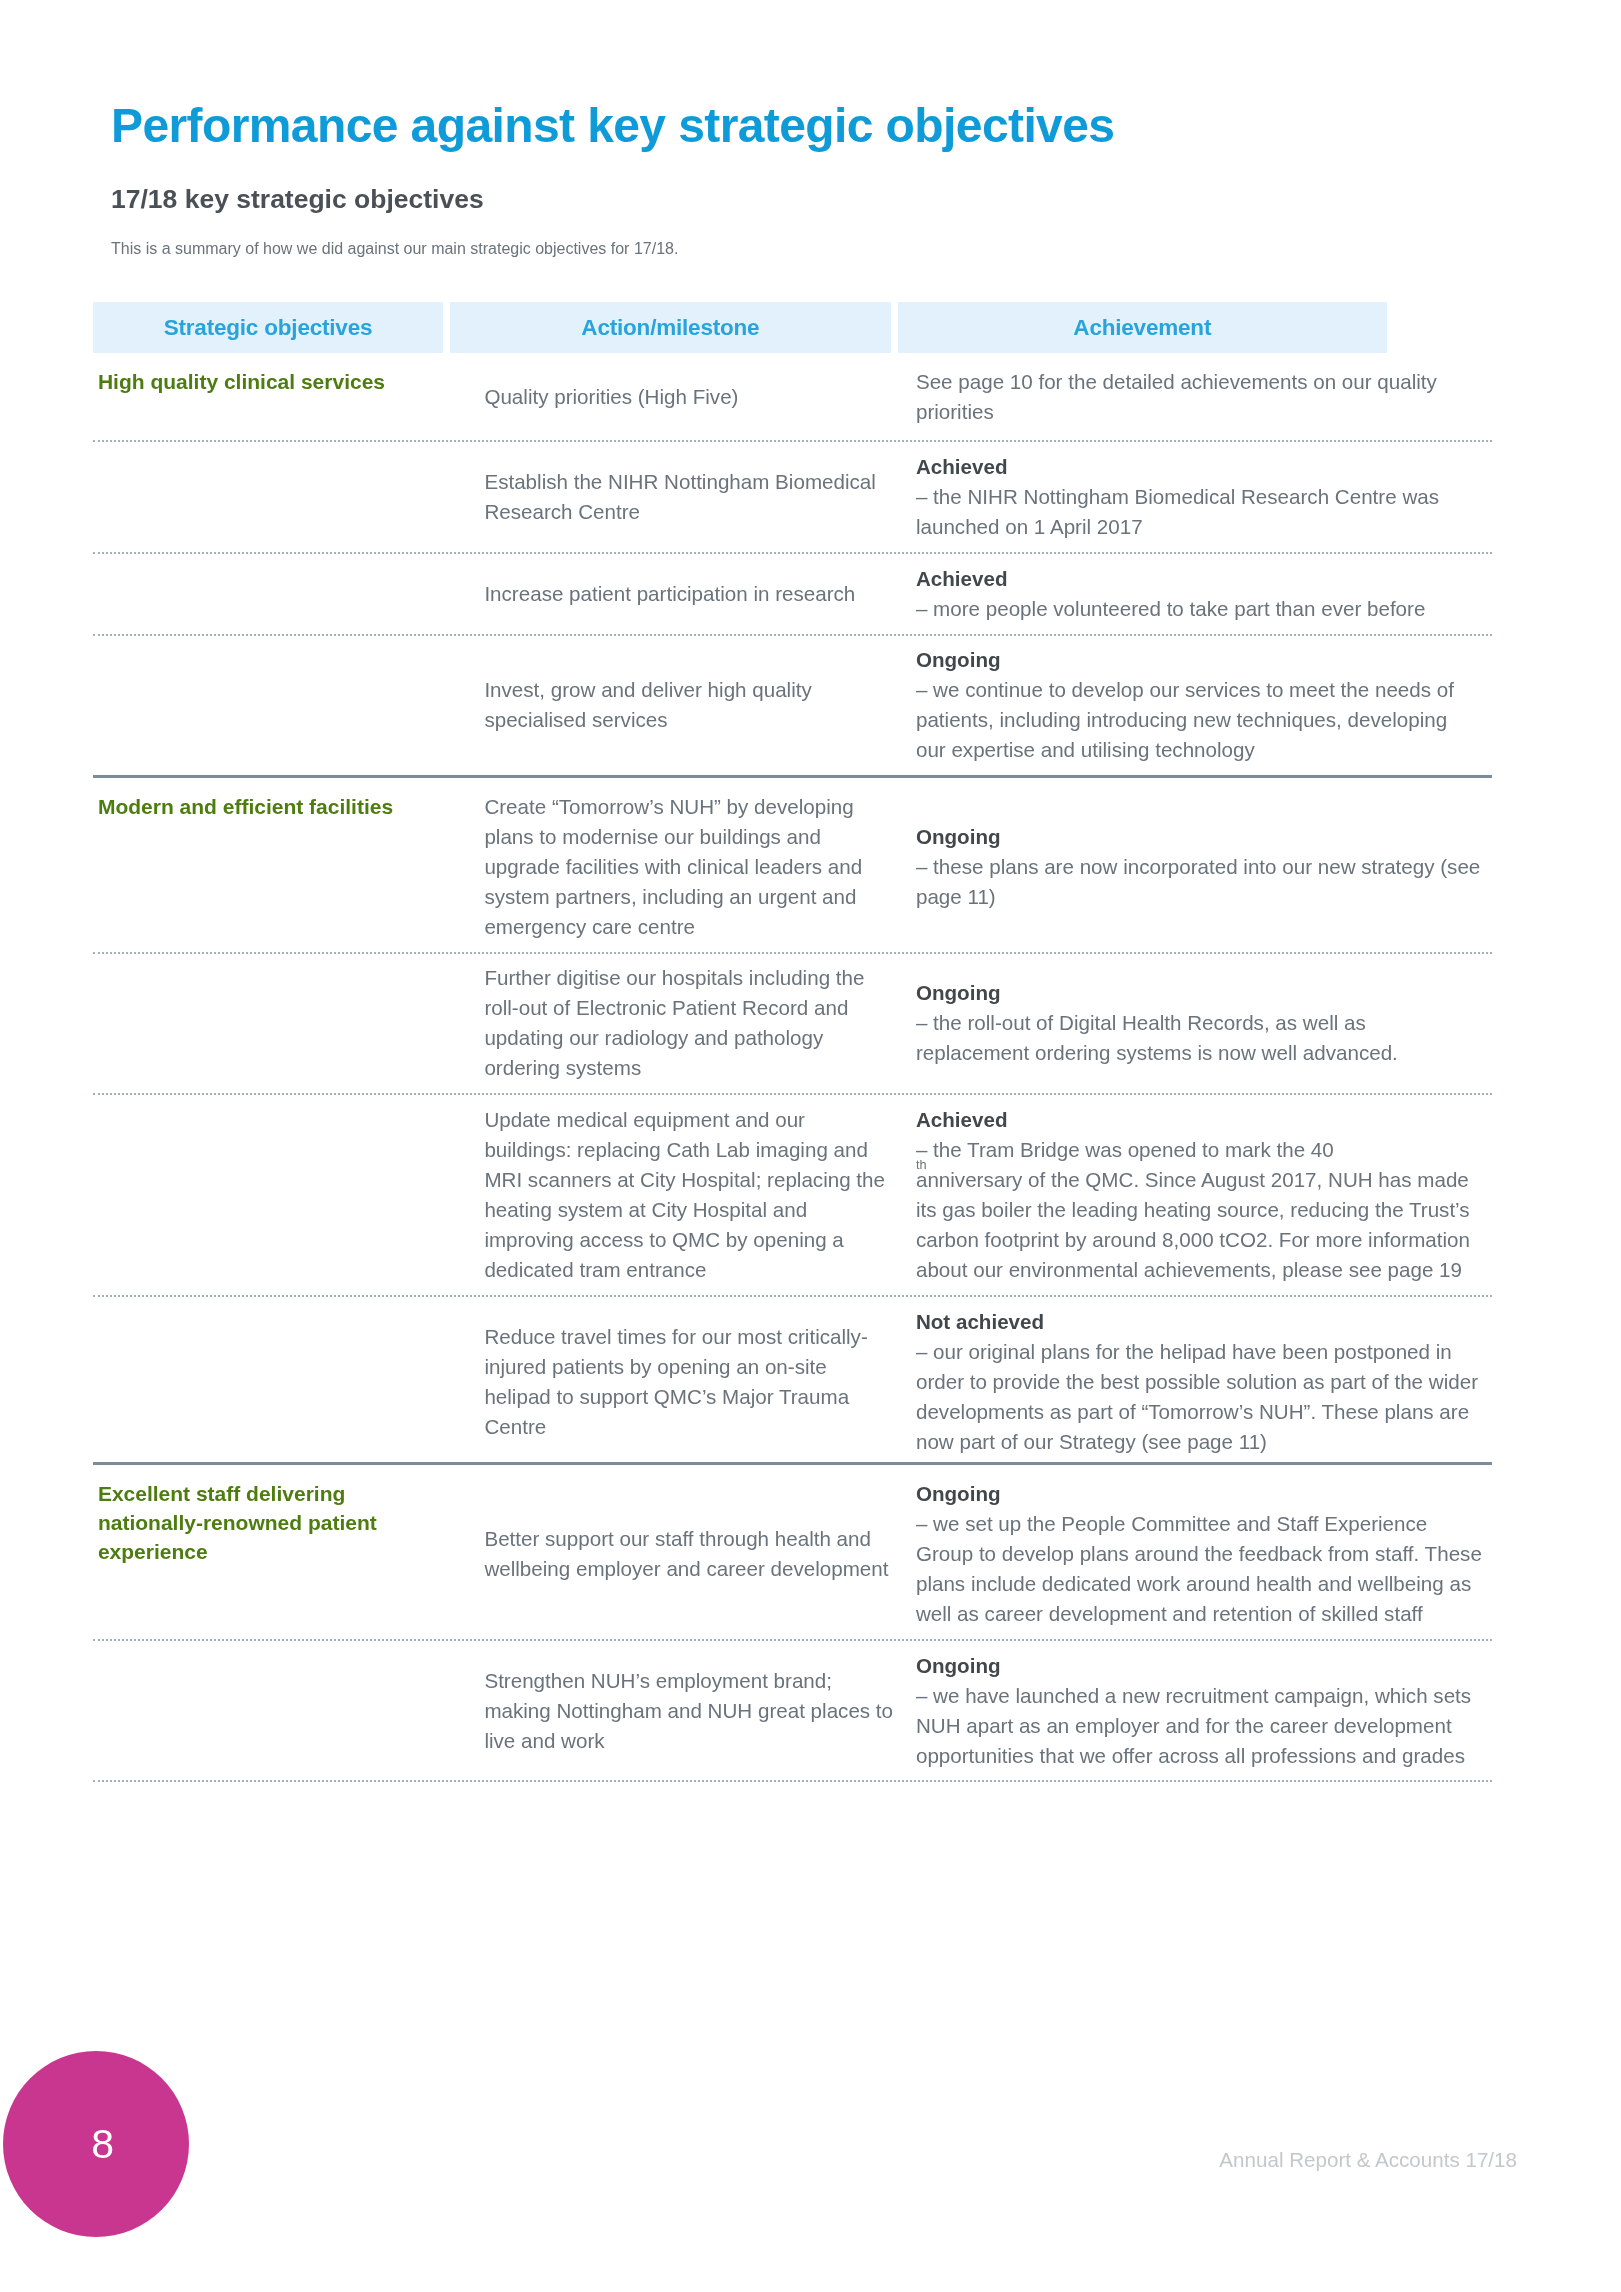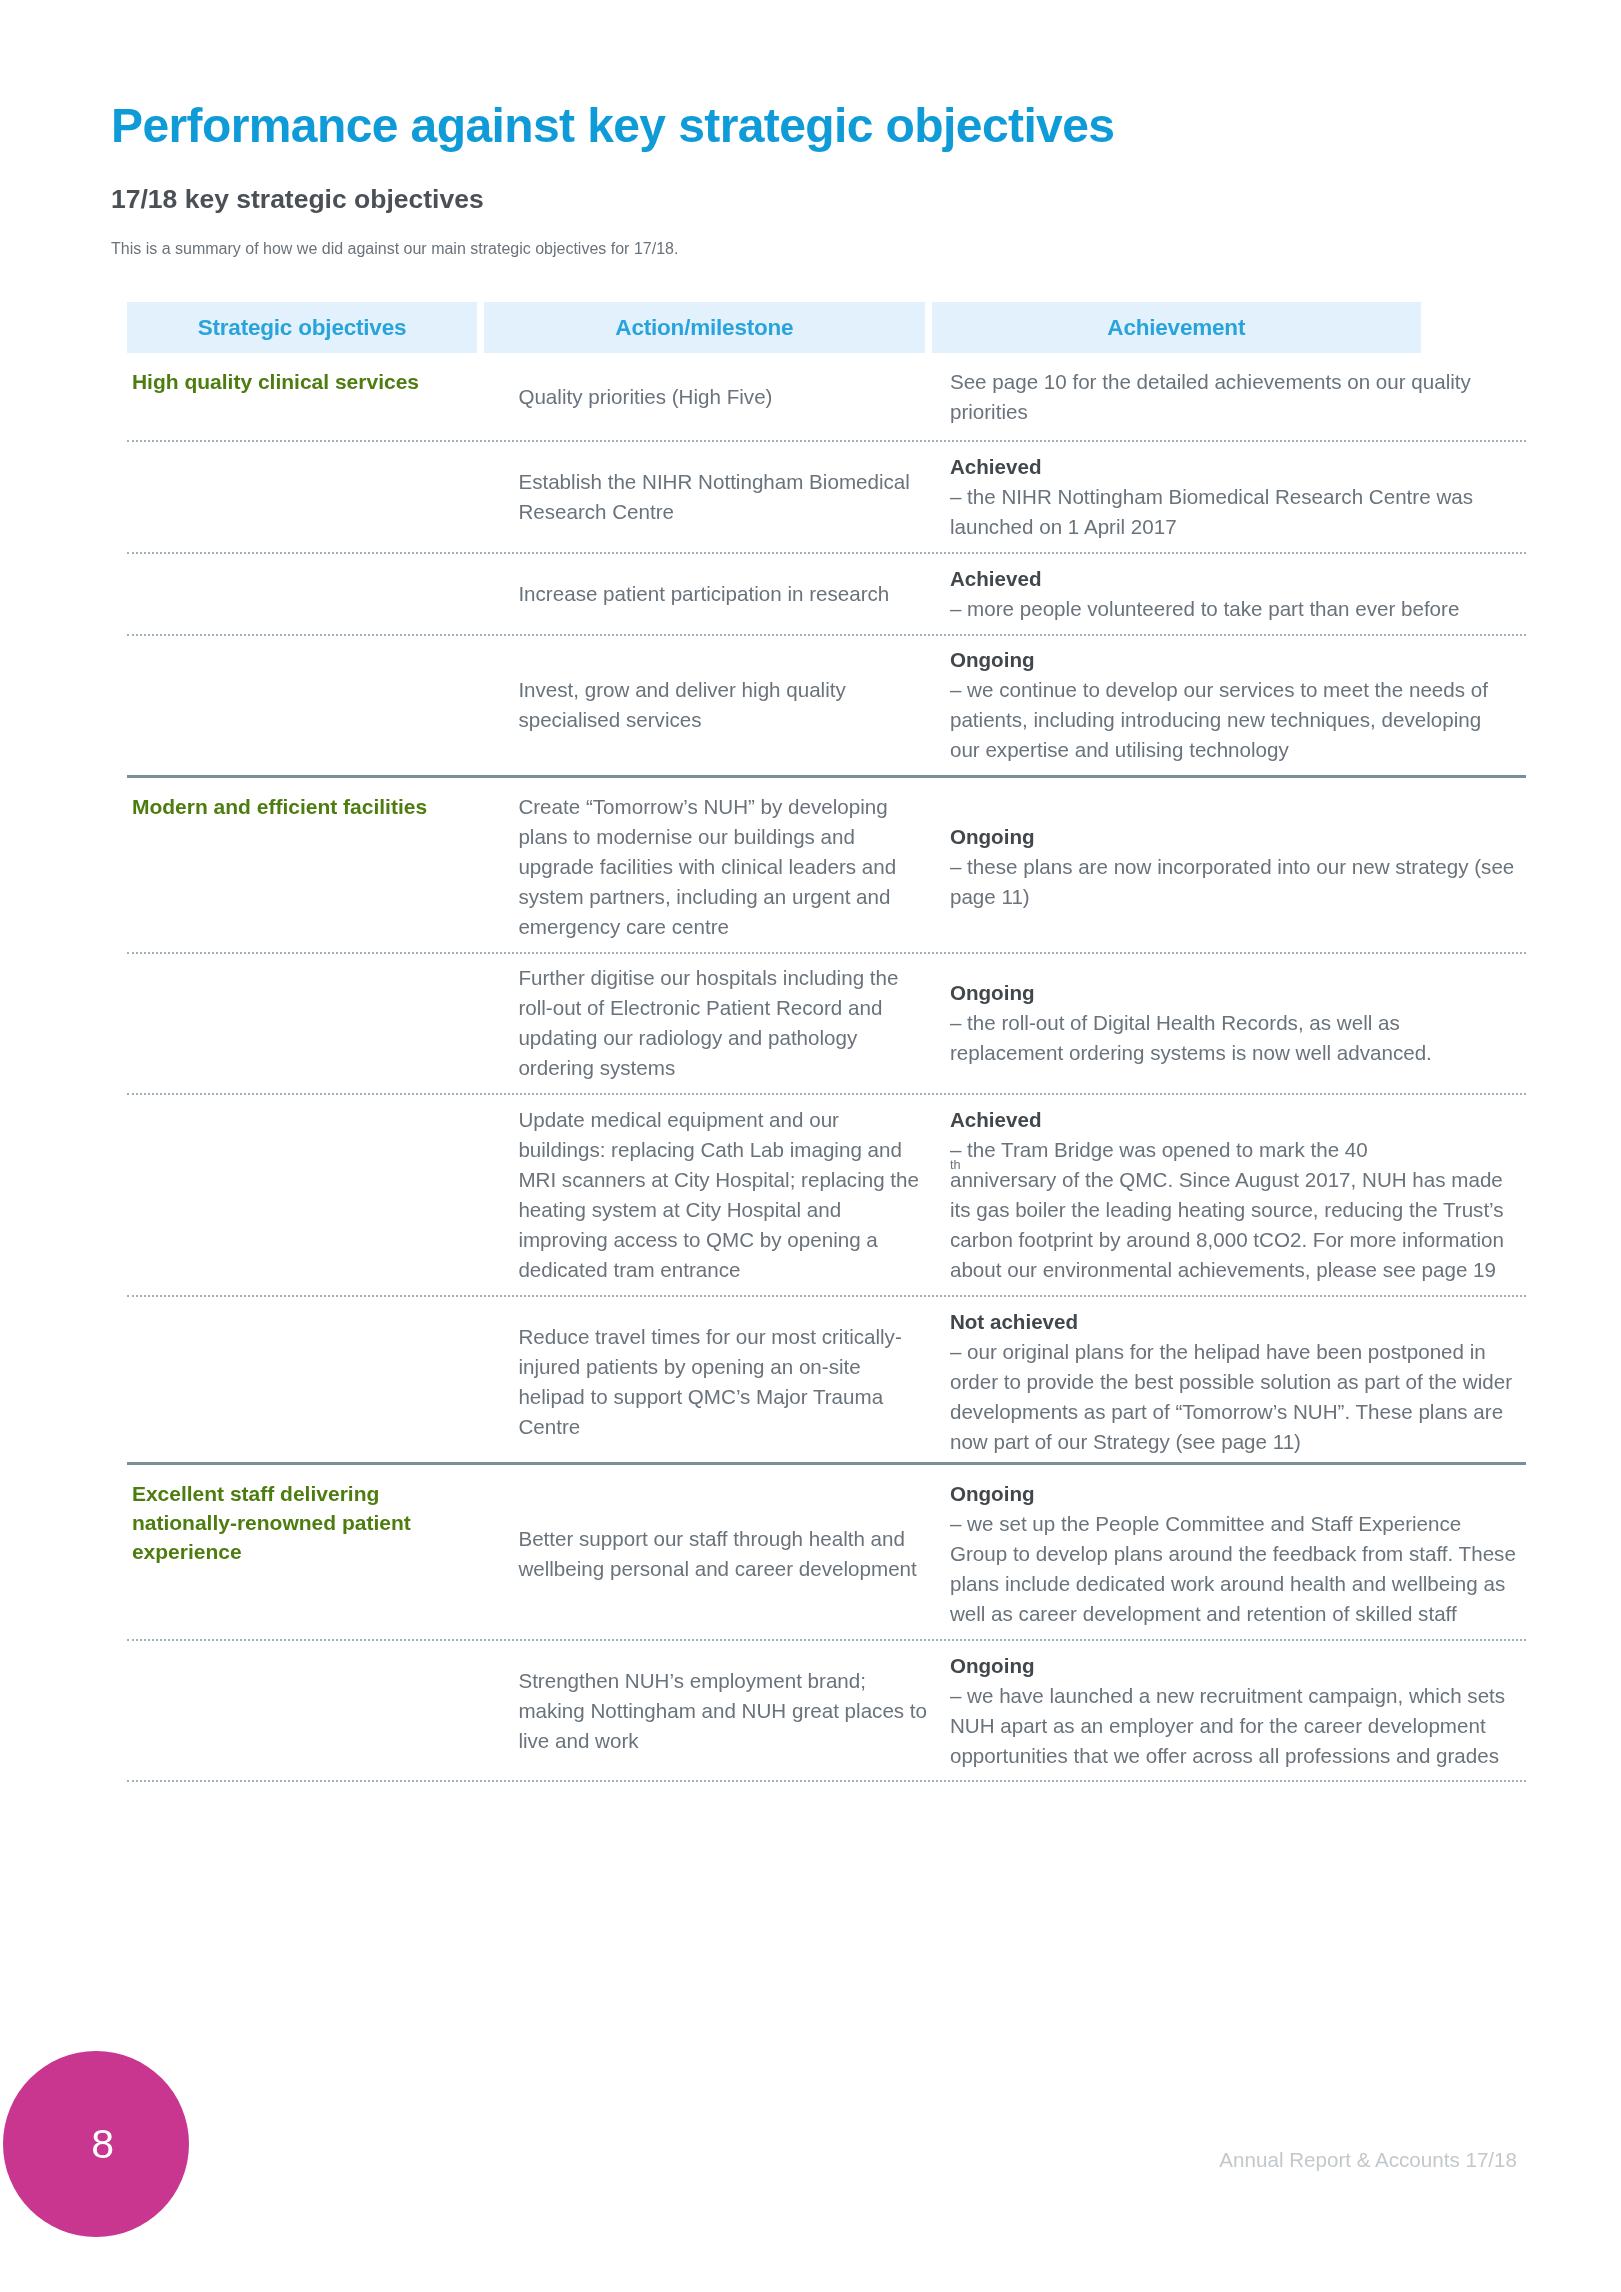--- a/index.html
+++ b/index.html
@@ -46,21 +46,21 @@
     left: 111px;
     top: 240px;
     font-size: 16px;
     color: #6a737b;
     white-space: nowrap;
   }
 
   
   .table {
     position: absolute;
-    left: 127px;
+    left: 93px;
     top: 302px;
     width: 1399px;
   }
 
   .thead {
     display: flex;
     width: 100%;
     height: 51px;
   }
   .th {
@@ -278,21 +278,21 @@
           <span class="status">Not achieved</span>
           <span> – our original plans for the helipad have been postponed in order to provide the best possible solution as part of the wider developments as part of “Tomorrow’s NUH”. These plans are now part of our Strategy (see page 11)</span>
         </div>
     </div>
     <div class="pad-6"></div>
     <div class="sep-solid"></div>
 
     <div class="pad-14"></div>
     <div class="row">
       <div class="cell c1 top">Excellent staff delivering nationally-renowned patient experience</div>
-      <div class="cell c2 mid">Better support our staff through health and wellbeing personal and career development</div>
+      <div class="cell c2 mid">Better support our staff through health and wellbeing employer and career development</div>
       <div class="cell c3 top">
           <span class="status">Ongoing</span>
           <span> – we set up the People Committee and Staff Experience Group to develop plans around the feedback from staff. These plans include dedicated work around health and wellbeing as well as career development and retention of skilled staff</span>
         </div>
     </div>
     <div class="pad-10"></div>
     <div class="sep-dotted"></div>
 
     <div class="pad-10"></div>
     <div class="row">

